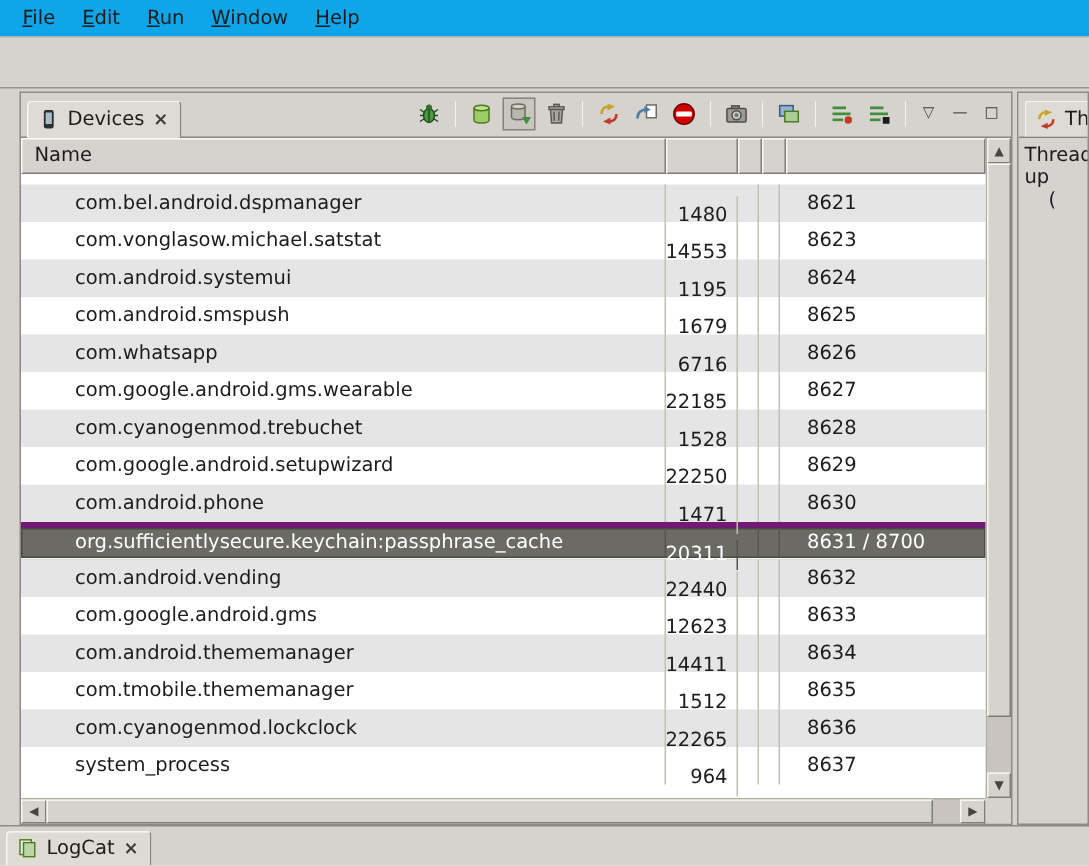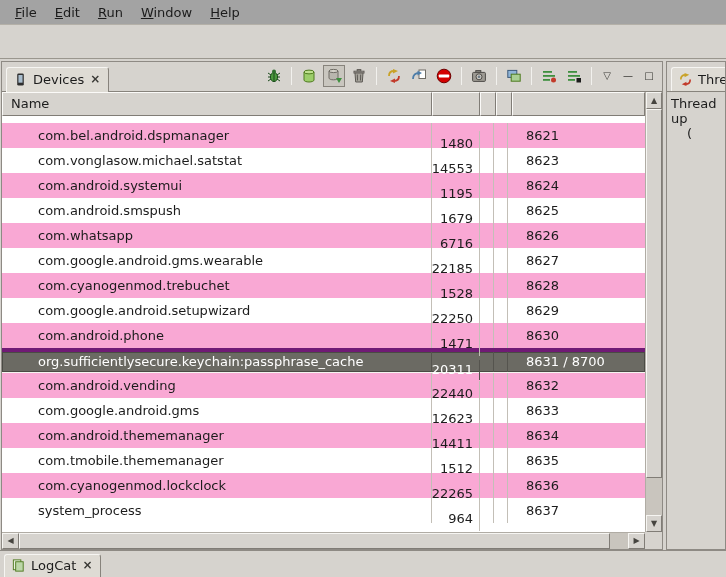--- a/index.html
+++ b/index.html
@@ -1,29 +1,29 @@
 <!DOCTYPE html>
 <html><head>
 <meta charset="utf-8">
 <style>
   * { box-sizing: border-box; margin: 0; padding: 0; }
   html,body { width:726px; height:577px; overflow:hidden; }
   body { font-family:"DejaVu Sans","Liberation Sans",sans-serif; font-size:13px; color:#1c1c1c; background:#d6d3ce; }
   .window { width:726px; height:577px; background:#d6d3ce; display:flex; flex-direction:column; }
 
   
-  .menubar { height:26px; display:flex; align-items:center; padding-left:6px; background:#a3a3a3; border-bottom:1px solid #b4b0a8; }
+  .menubar { height:26px; display:flex; align-items:center; padding-left:6px; background:#0ea5e9; border-bottom:1px solid #b4b0a8; }
   .menu-item { padding:3px 9px; cursor:default; }
   .menu-item u { text-decoration:underline; }
 
   
   .toolbar-strip { height:34px; background:#d6d3ce; border-bottom:1px solid #9a968e; }
 
   
-  .content { height:491px; display:flex; align-items:stretch; padding:2px 0 0 0; }
+  .content { height:491px; display:flex; align-items:stretch; padding:2px 0 0 12px; }
   .panel { background:#d6d3ce; border:1px solid #8e8a84; height:489px; display:flex; flex-direction:column; }
   .panel.devices { width:662px; margin-left:1px; }
   .panel.threads { flex:1; margin-left:3px; overflow:hidden; }
 
   
   .tabbar { height:30px; position:relative; display:flex; align-items:flex-end; border-bottom:1px solid #87837c; background:#d6d3ce; }
   .tab { display:flex; align-items:center; gap:5px; margin-left:4px; padding:4px 7px 5px 6px; background:#dedbd4;
          border:1px solid #87837c; border-bottom:none; border-top-color:#f6f5f2; border-left-color:#f6f5f2;
          border-radius:3px 3px 0 0; position:relative; top:1px; white-space:nowrap; cursor:default; }
   .tabicon svg { width:15px; height:15px; display:block; }
@@ -43,21 +43,21 @@
   .hcell { background:#d6d3ce; border-top:1px solid #fbfaf8; border-left:1px solid #fbfaf8;
            border-right:1px solid #807c76; border-bottom:1px solid #807c76; padding:3px 6px 0 8px; overflow:hidden; white-space:nowrap; }
   .h-name { width:430px; }
   .h-pid  { width:48px; }
   .h-s1, .h-s2 { width:14px; }
   .h-port { flex:1; }
 
   .viewport { grid-column:1; grid-row:2; background:#ffffff; overflow:hidden; position:relative; }
   .partial { height:7px; background:#ffffff; }
   .trow { height:25px; display:flex; align-items:center; }
-  .trow.odd  { background:#f9a8d4; }
+  .trow.odd  { background:#e5e5e5; }
   .trow.even { background:#ffffff; }
   .trow.selected { background:#6b6a63; color:#ffffff; box-shadow:0 0 0 1px #4a4a44 inset; border-top:4px solid #701a75; border-bottom:1px solid #f5f4f0; }
   .cell { height:100%; display:flex; align-items:center; overflow:hidden; white-space:nowrap; }
   .c-name { width:430px; padding-left:36px; border-right:1px solid #c3bfb7; }
   .c-pid  { width:48px; justify-content:flex-end; padding-right:6px; border-right:1px solid #c3bfb7;margin-top:16px; }
   .c-s1, .c-s2 { width:14px; border-right:1px solid #c3bfb7; }
   .c-port { flex:1; padding-left:18px; }
   .trow.selected .cell { border-right-color:#55544e; }
 
   

